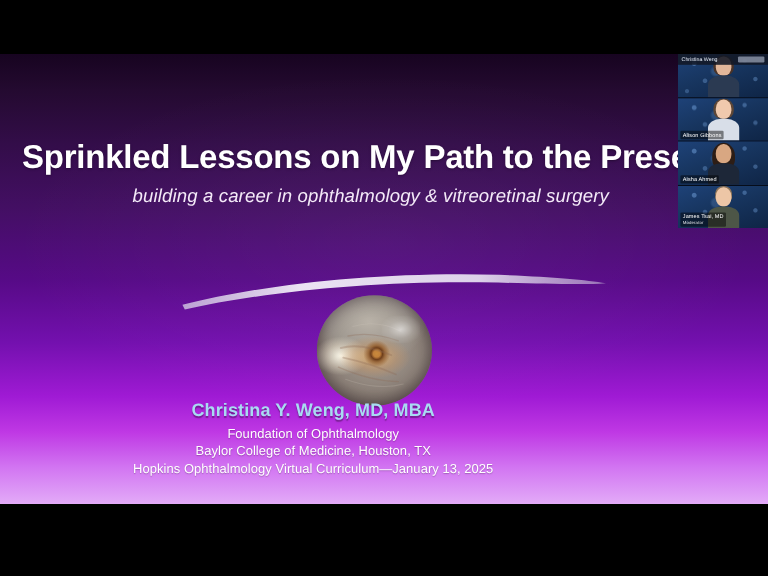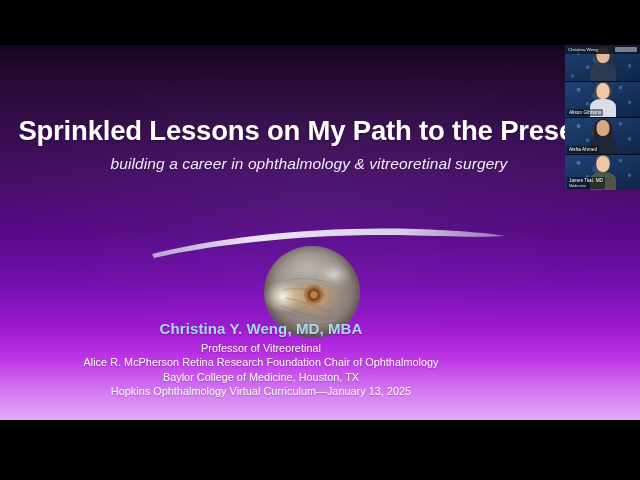--- a/index.html
+++ b/index.html
@@ -160,21 +160,21 @@
                 rgba(255,255,255,0.55) 0%,
                 rgba(255,255,255,0.15) 45%,
                 rgba(255,255,255,0) 78%);
     pointer-events: none;
   }
 
   
   #author-block {
     position: absolute;
     left: 0;
-    top: 275px;
+    top: 289px;
     width: 522px;
     text-align: center;
   }
   #author-name {
     font-size: 15px;
     font-weight: 700;
     color: #a9dbf2;
     letter-spacing: 0.1px;
     text-shadow: 0 1px 1px rgba(0,0,0,0.35);
   }
@@ -371,22 +371,21 @@
             <path d="M24,70 C40,76 58,78 72,74" stroke-width="0.9"></path>
           </g>
         </svg>
         <div id="fundus-highlight"></div>
       </div>
     </div>
 
     <div id="author-block">
       <div id="author-name">Christina Y. Weng, MD, MBA</div>
       <div id="credit-lines">
-        <div class="credit-line">Professor of Vitreoretinal</div>
-        <div class="credit-line">Alice R. McPherson Retina Research Foundation Chair of Ophthalmology</div>
+        <div class="credit-line">Foundation of Ophthalmology</div>
         <div class="credit-line">Baylor College of Medicine, Houston, TX</div>
         <div class="credit-line">Hopkins Ophthalmology Virtual Curriculum—January 13, 2025</div>
       </div>
     </div>
   </div>
 
   <div id="video-panel">
 
     <div class="video-tile" id="tile-0">
       <div class="tile-bg"></div>

